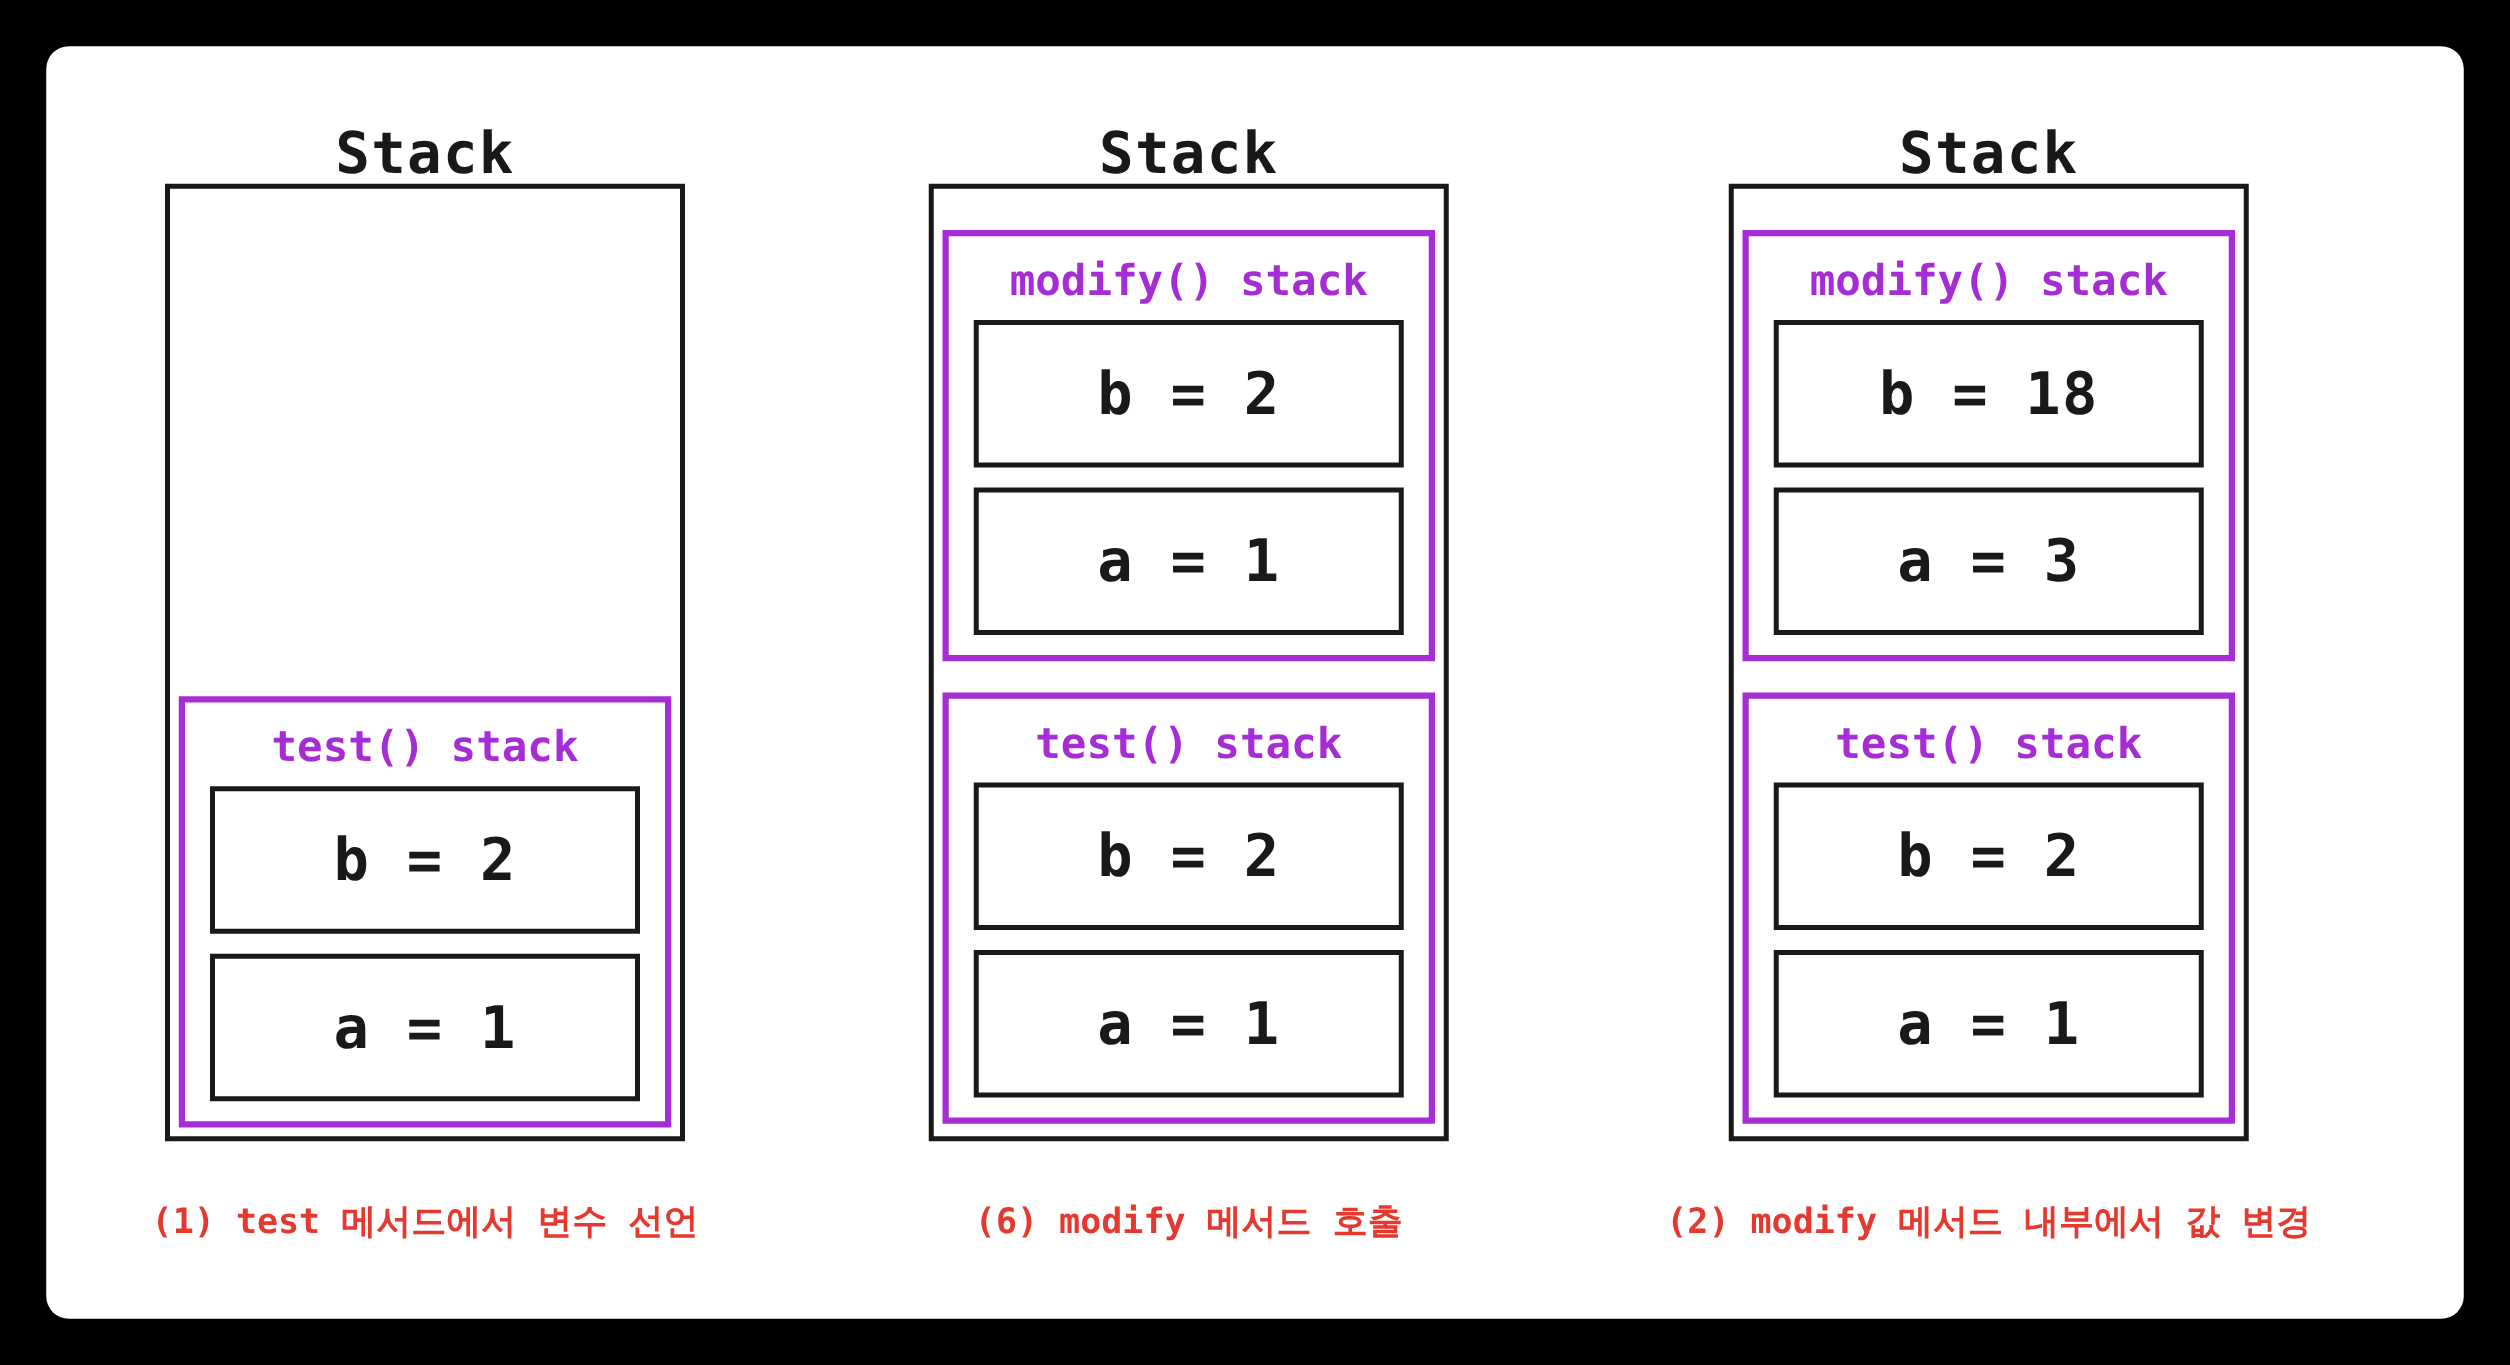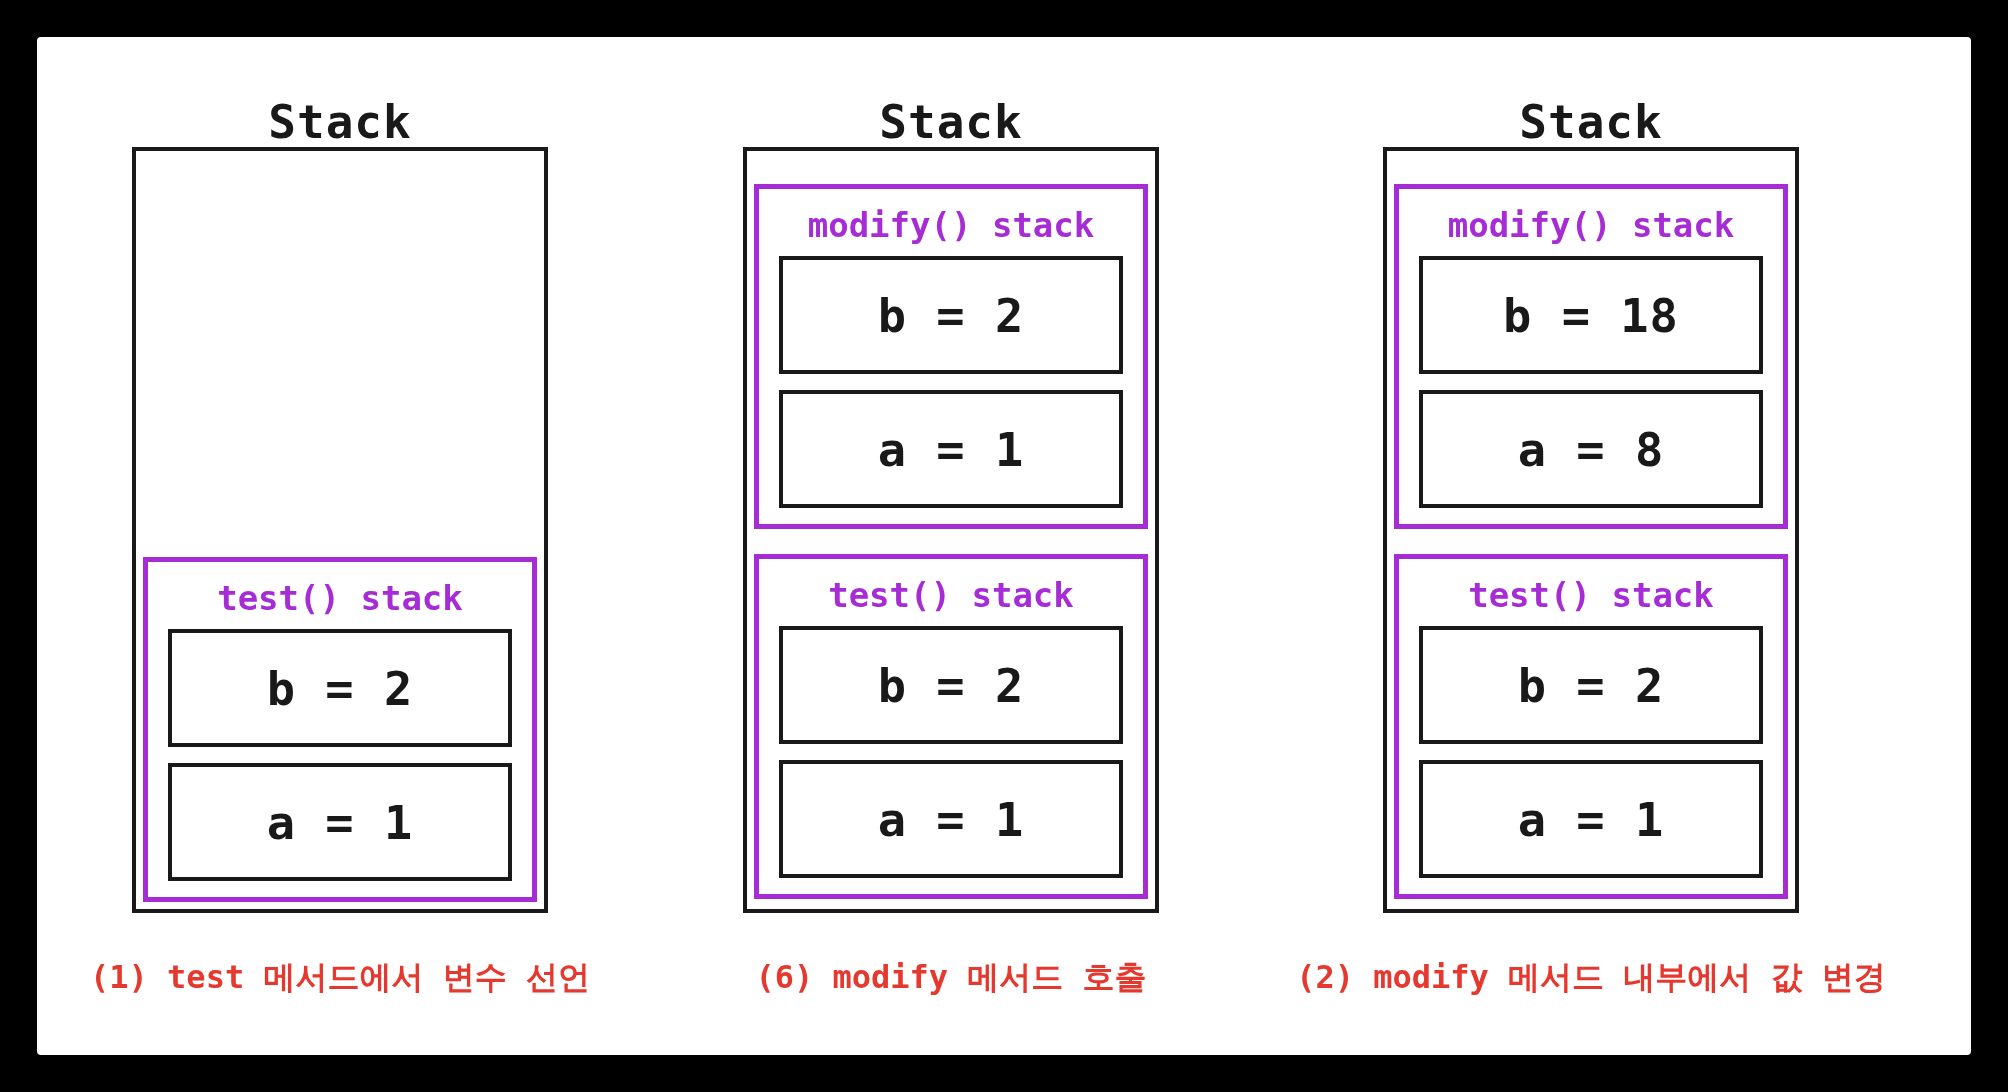--- a/index.html
+++ b/index.html
@@ -11,21 +11,21 @@
     background:var(--page_bg);
     font-family:"DejaVu Sans Mono","Liberation Mono",monospace;
     color:var(--ink);
     position:relative;
     overflow:hidden;
   }
   .card{
     position:absolute; left:37px; top:37px;
     width:1934px; height:1018px;
     background:var(--card_bg);
-    border-radius:4px;
+    border-radius:18px;
   }
   .col{position:absolute; top:0; width:416px;}
   .col1{left:95px;} .col2{left:706px;} .col3{left:1346px;}
   .title{
     margin-top:60px; height:50px; line-height:50px;
     font-size:46px; font-weight:bold; text-align:center;
     letter-spacing:1px; color:var(--ink);
   }
   .stackbox{
     width:416px; height:766px;
@@ -49,21 +49,21 @@
     height:118px; margin:0 20px 16px;
     border:4px solid var(--ink);
     display:flex; align-items:center; justify-content:center;
     font-size:47px; font-weight:bold; color:var(--ink);
     letter-spacing:1px;
   }
   .caption{
     position:absolute; top:915px; left:50%;
     transform:translateX(-50%);
     white-space:nowrap;
-    font-size:32px; font-weight:bold; line-height:50px;
+    font-size:28px; font-weight:bold; line-height:50px;
     color:var(--red); text-align:center;
     font-family:"DejaVu Sans Mono","Liberation Mono","DejaVu Sans",monospace;
   }
 </style>
 </head>
 <body>
 
 <div class="card">
 
   <section class="col col1">
@@ -95,21 +95,21 @@
     </div>
     <div class="caption">(6) modify 메서드 호출</div>
   </section>
 
   <section class="col col3">
     <h2 class="title">Stack</h2>
     <div class="stackbox">
       <div class="frame">
         <div class="frame-label">modify() stack</div>
         <div class="entry">b = 18</div>
-        <div class="entry">a = 8</div>
+        <div class="entry">a = 3</div>
       </div>
       <div class="frame">
         <div class="frame-label">test() stack</div>
         <div class="entry">b = 2</div>
         <div class="entry">a = 1</div>
       </div>
     </div>
     <div class="caption">(2) modify 메서드 내부에서 값 변경</div>
   </section>
 

